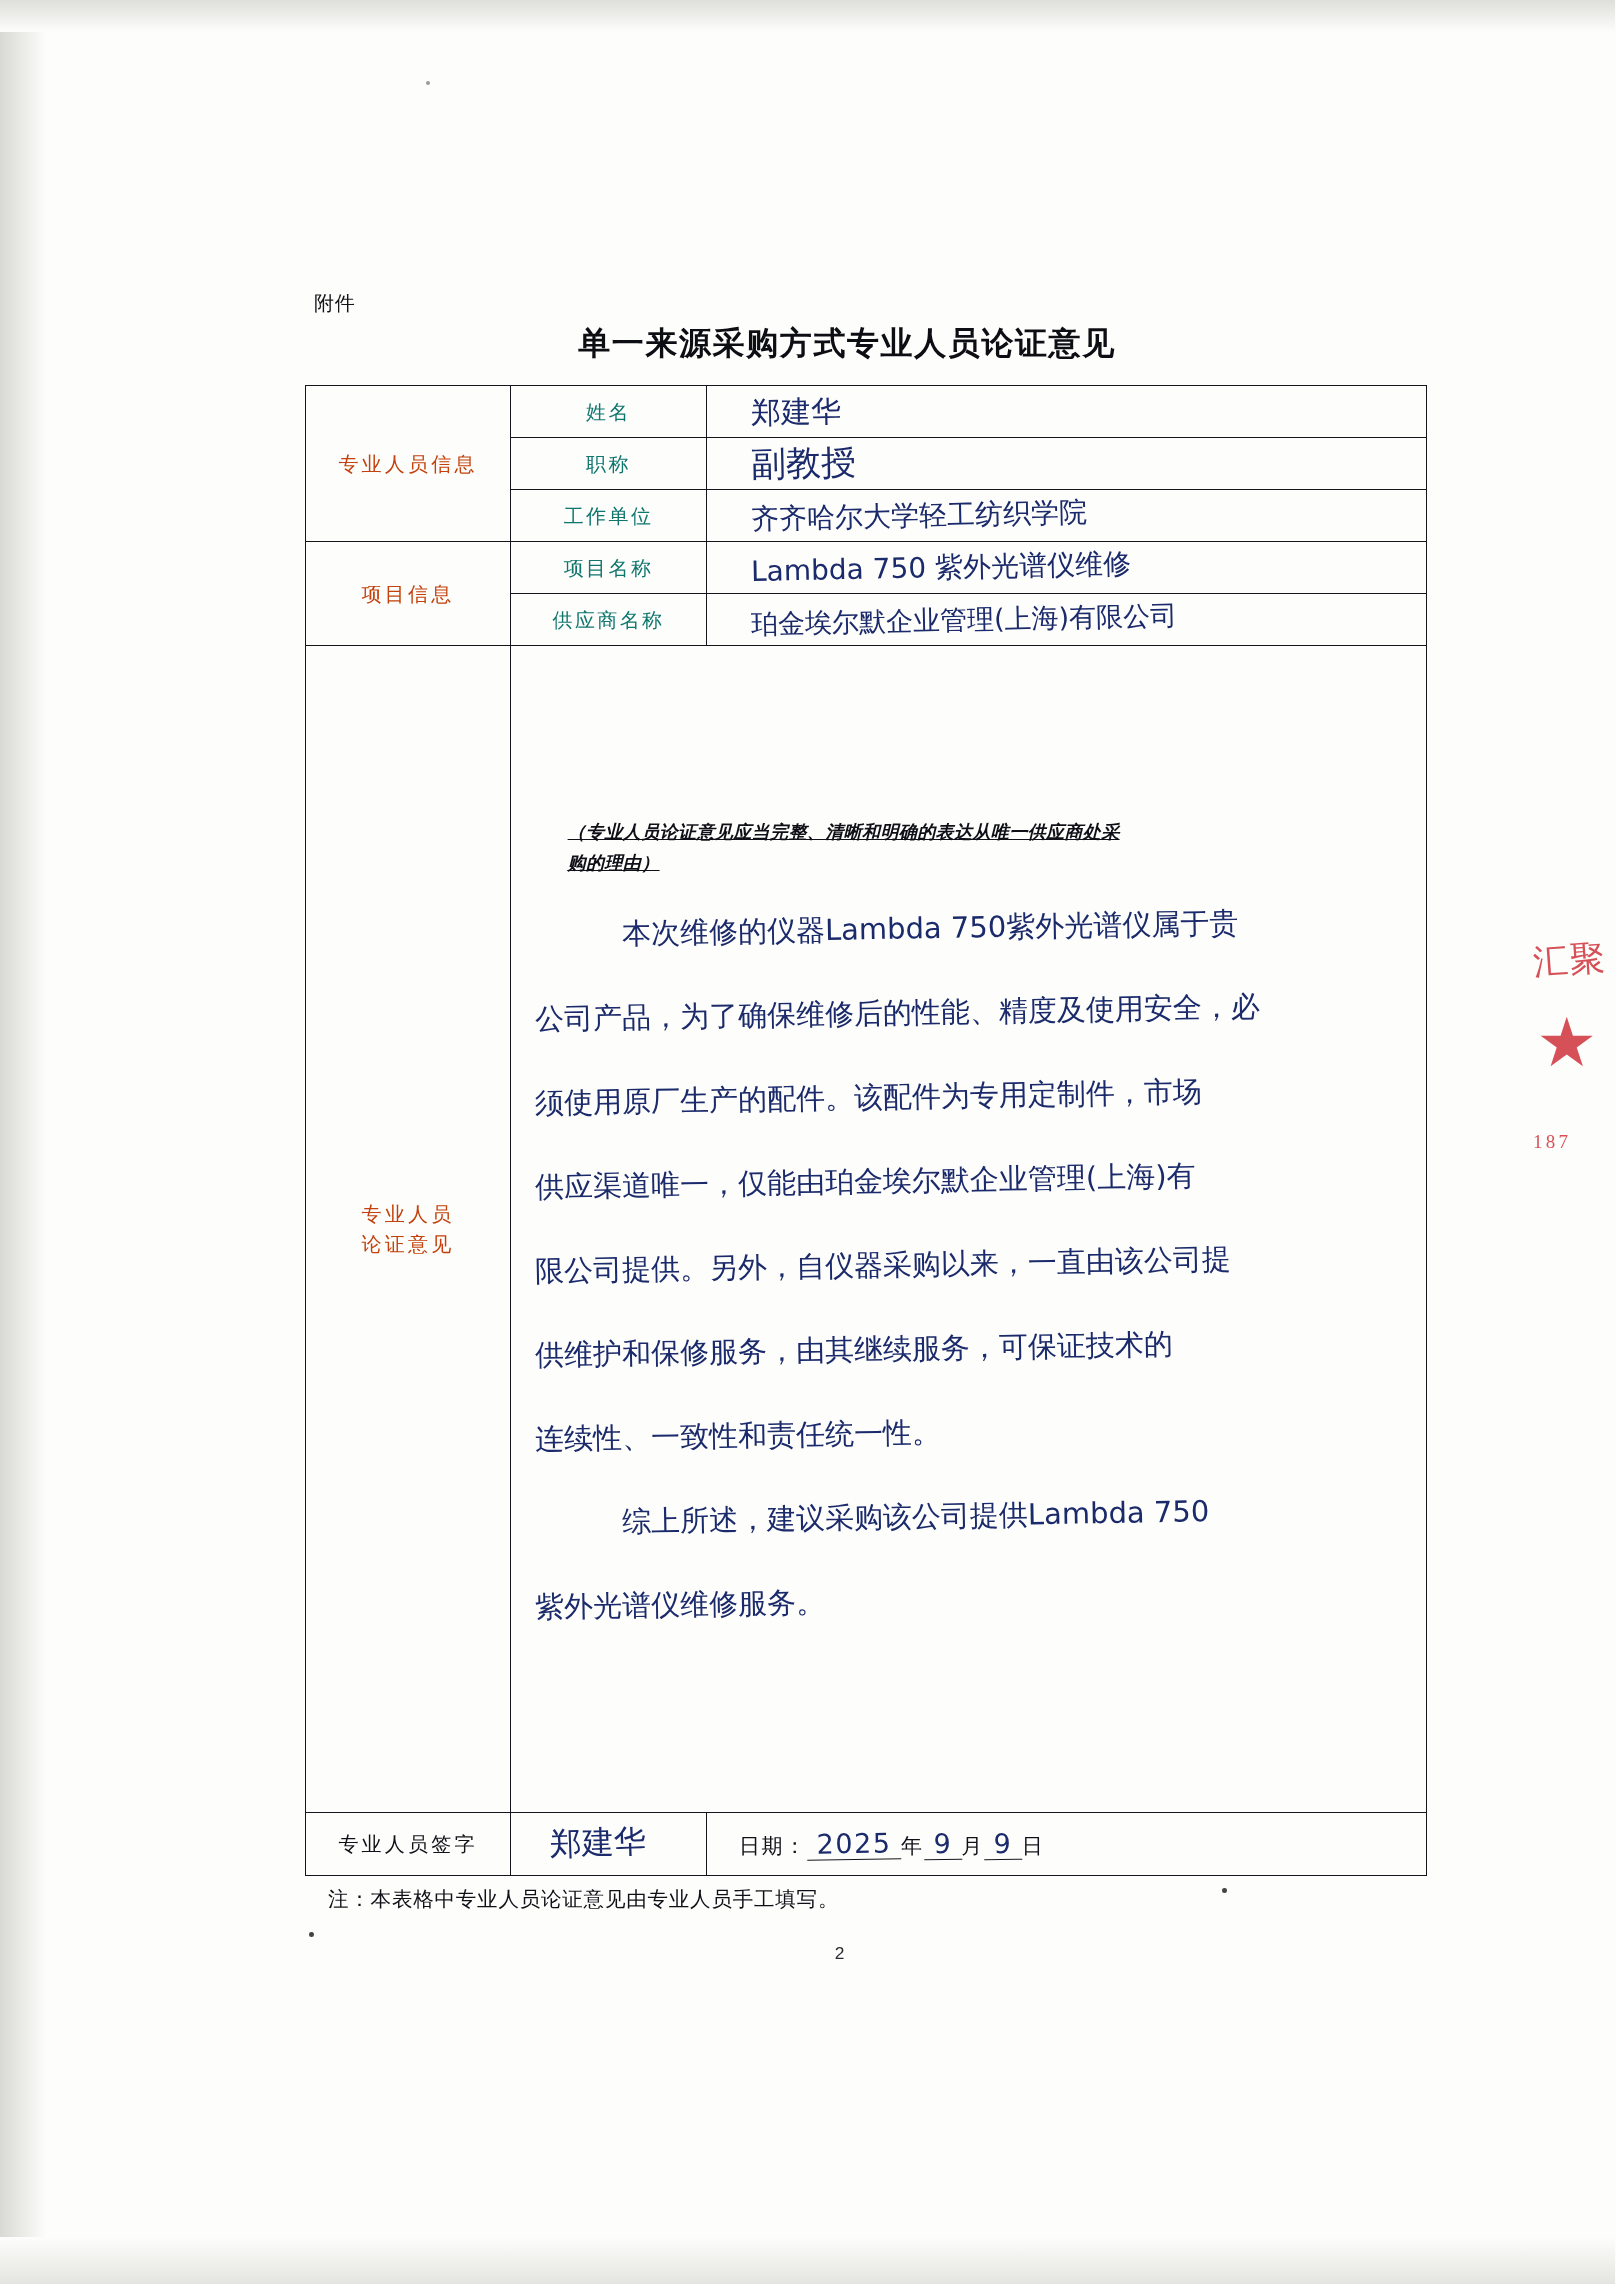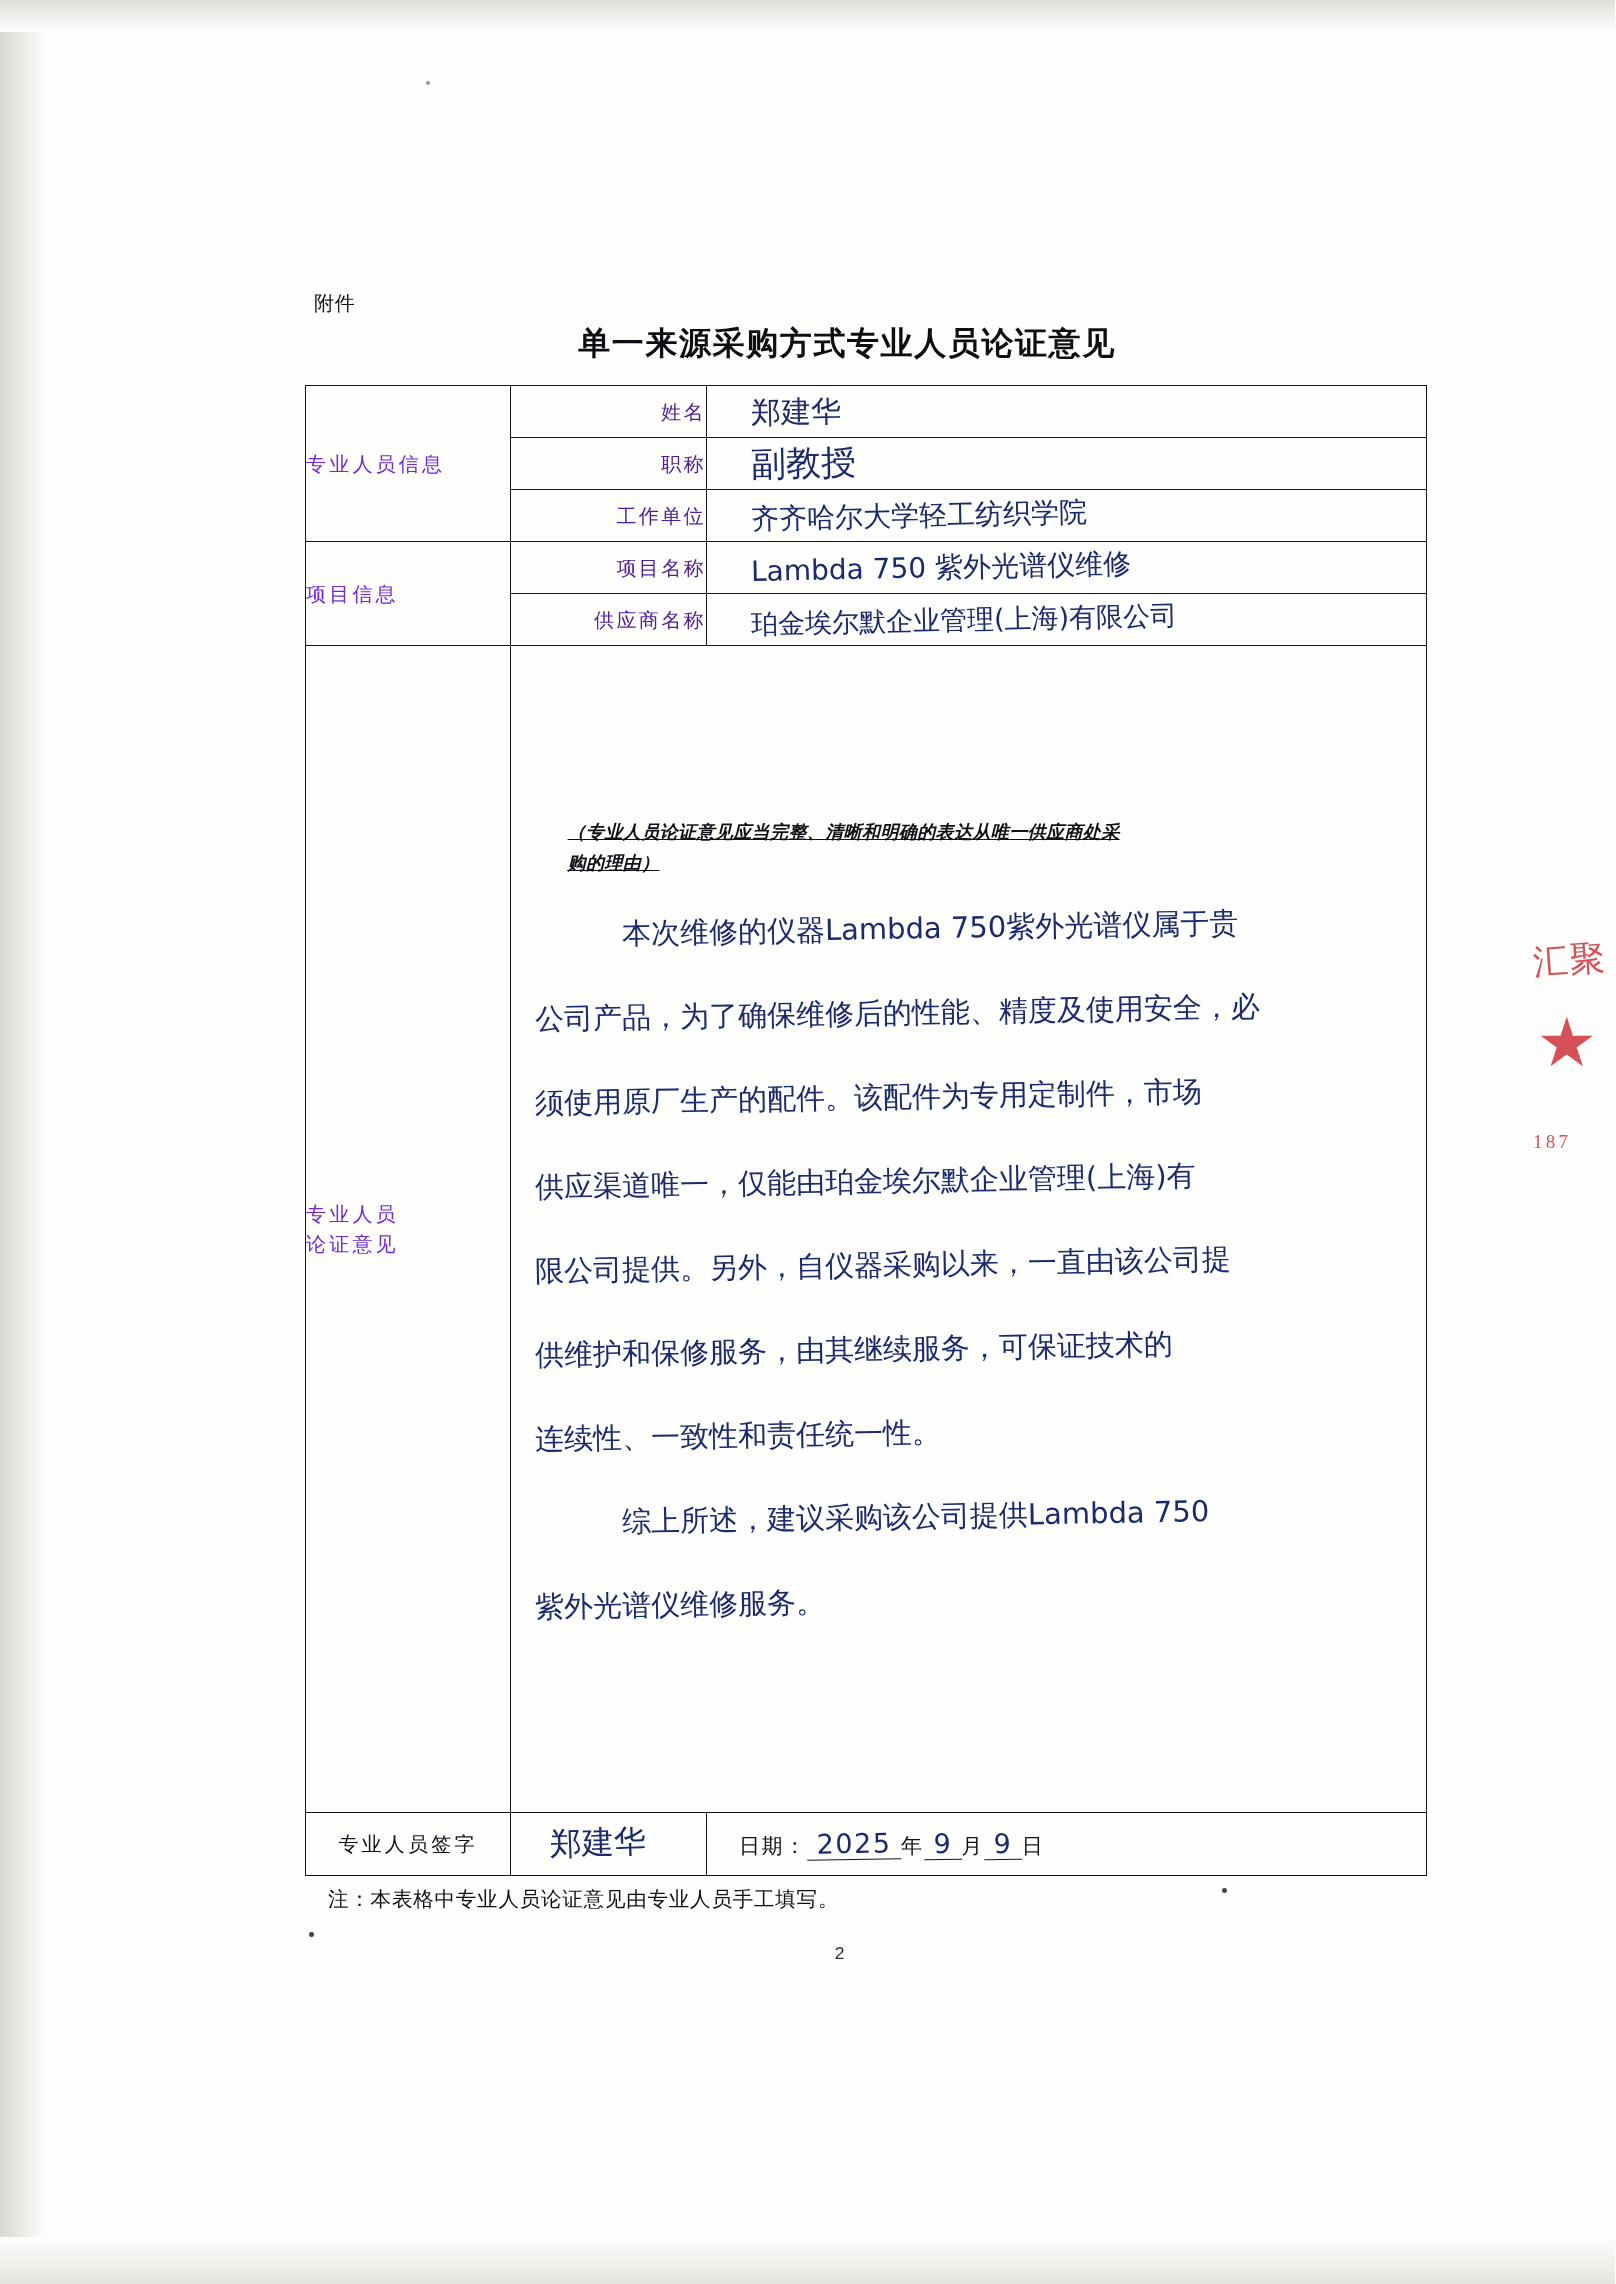--- a/index.html
+++ b/index.html
@@ -72,29 +72,30 @@
     width: 1121px;
     border-collapse: collapse;
     table-layout: fixed;
   }
   table.form td {
     border: 1.6px solid #15151c;
     vertical-align: middle;
     padding: 0;
   }
   .cell-label {
+    text-align: center;
     font-size: 20px;
-    color: #6d28d9;
+    color: #c2410c;
     letter-spacing: 3.2px;
     line-height: 1.5;
   }
   .cell-label-2 {
-    text-align: right;
+    text-align: center;
     font-size: 20px;
-    color: #4c1d95;
+    color: #0f766e;
     letter-spacing: 2.4px;
     line-height: 1.5;
   }
   .hand {
     font-family: "DejaVu Sans", sans-serif;
     color: #1b2a6b;
     font-size: 30px;
     transform: rotate(-1.2deg);
     display: inline-block;
     white-space: nowrap;

